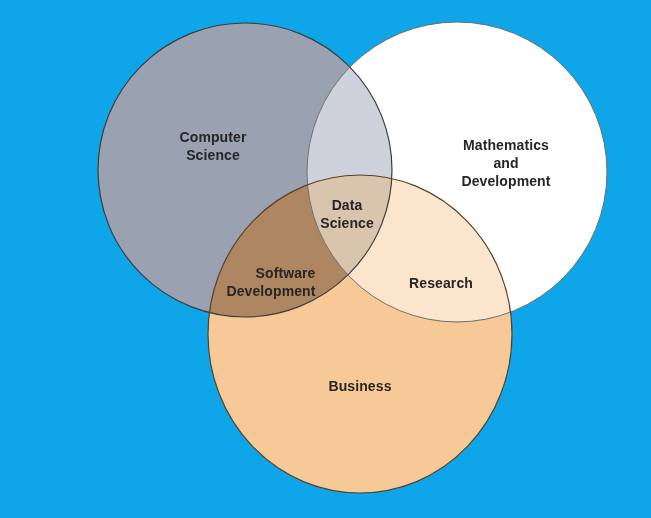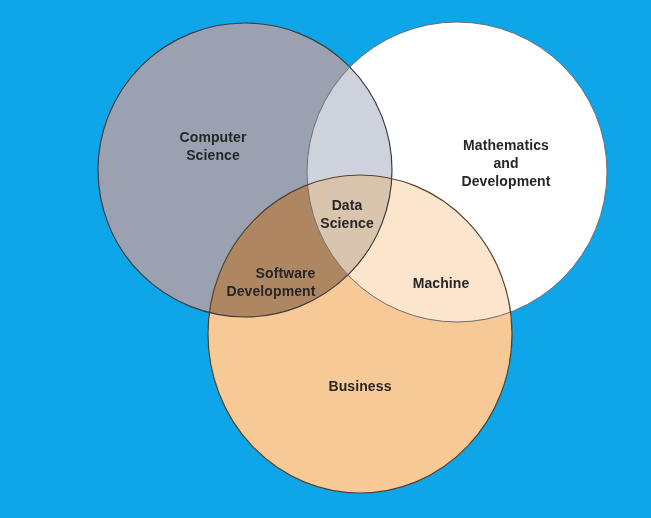--- a/index.html
+++ b/index.html
@@ -101,20 +101,20 @@
     <span>Data</span>
     <span>Science</span>
   </div>
 
   <div class="label sw">
     <span>Software</span>
     <span>Development</span>
   </div>
 
   <div class="label res">
-    <span>Machine</span>
+    <span>Research</span>
   </div>
 
   <div class="label biz">
     <span>Business</span>
   </div>
 
 </div>
 
 </body></html>

